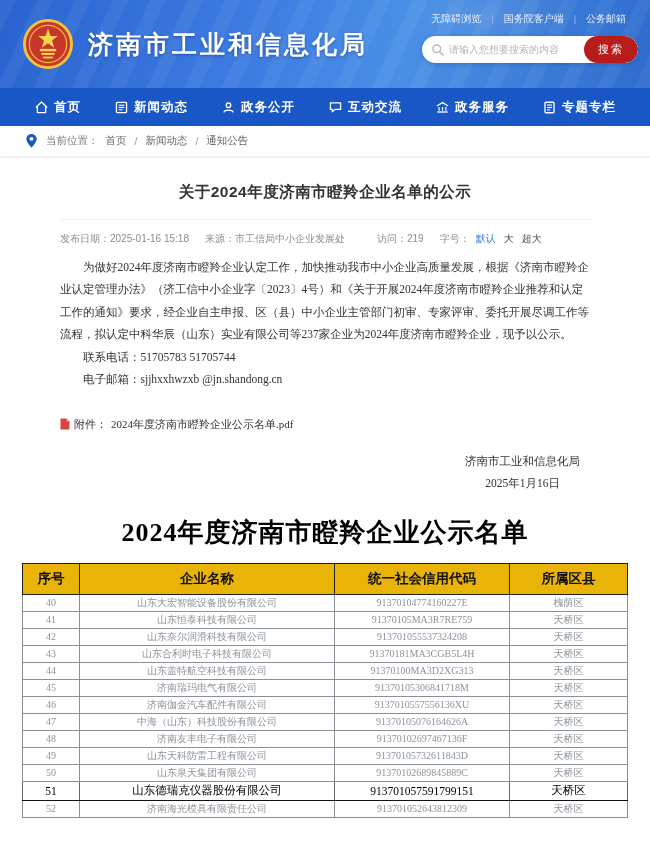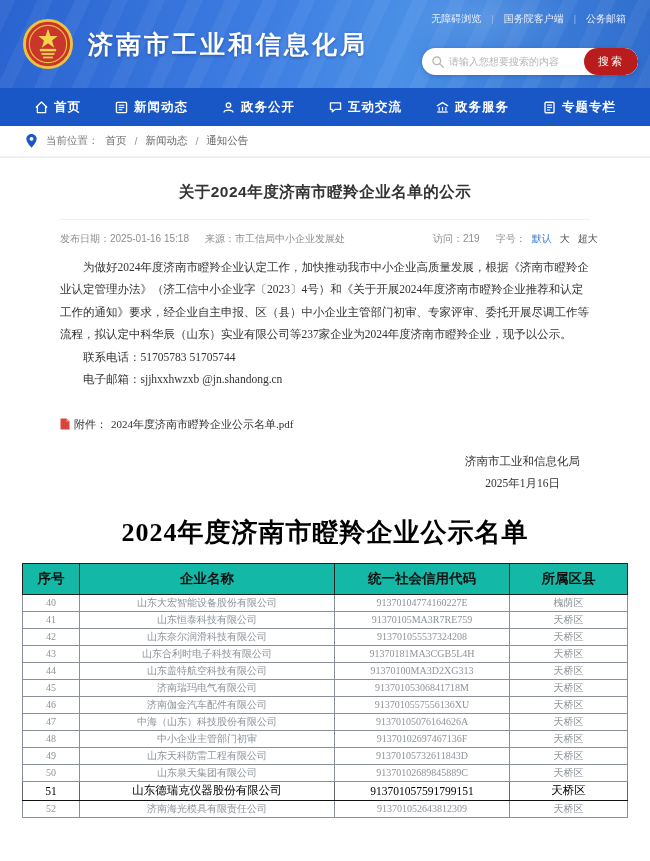--- a/index.html
+++ b/index.html
@@ -17,21 +17,21 @@
     color:#fff;
   }
   .topbar{ position:absolute; top:12px; right:24px; display:flex; align-items:center; gap:10px;
            font-size:10px; color:#eaf1fd; }
   .topbar .tlink{ cursor:pointer; }
   .topbar .sep{ color:#9db9e8; font-size:9px; }
   .brand{ position:absolute; left:22px; top:18px; display:flex; align-items:center; gap:14px; }
   .emblem{ width:52px; height:52px; flex:0 0 auto; }
   .site-title{ font-size:25px; font-weight:bold; letter-spacing:3px;
                text-shadow:0 1px 3px rgba(0,30,90,.45); }
-  .searchbar{ position:absolute; right:12px; bottom:13px; display:flex; align-items:center;
+  .searchbar{ position:absolute; right:12px; bottom:25px; display:flex; align-items:center;
               width:216px; height:27px; background:#fff; border-radius:14px; overflow:hidden;
               box-shadow:0 1px 4px rgba(0,30,90,.25); }
   .searchbar .mag{ margin:0 4px 0 9px; flex:0 0 auto; }
   .searchbar input{ flex:1; border:none; outline:none; font-size:10px; color:#555; min-width:0;
                     font-family:"Liberation Sans",sans-serif; }
   .searchbar input::placeholder{ color:#b5b5b5; }
   .search-btn{ flex:0 0 auto; width:54px; height:27px; border:none; background:#b91c1c; color:#fff;
                font-size:11px; border-radius:14px; cursor:pointer; letter-spacing:2px;
                font-family:"Liberation Sans",sans-serif; }
 
@@ -48,41 +48,41 @@
   .breadcrumb .crumb{ cursor:pointer; color:#666; }
   .breadcrumb .bsep{ color:#999; margin:0 1px; }
 
   
   .article{ padding:16px 60px 0; }
   .article-title{ text-align:center; font-size:15.5px; font-weight:bold; color:#333;
                   letter-spacing:.5px; padding:8px 0 16px; border-bottom:1px solid #f1f1f1; }
   .meta{ display:flex; align-items:center; font-size:10px; color:#8d8d8d; margin:12px 0 10px;
          white-space:nowrap; }
   .meta .m-gap{ margin-left:16px; }
-  .meta .m-big-gap{ margin-left:88px; }
+  .meta .m-big-gap{ margin-left:32px; }
   .fontsize-opts{ display:inline-flex; gap:8px; margin-left:6px; }
   .fontsize-opts .fs{ cursor:pointer; color:#555; }
   .fontsize-opts .fs.active{ color:#3b7ad9; }
   .article-body p{ font-family:"Liberation Serif", serif; font-size:11.5px; line-height:1.95;
                    color:#333; text-indent:2em; }
   .attachment{ display:flex; align-items:center; gap:4px; margin:26px 0 0;
                font-family:"Liberation Serif", serif; font-size:11px; color:#333; }
   .attachment .att-link{ cursor:pointer; color:#333; }
   .signature{ text-align:right; margin:22px 10px 0 0; font-family:"Liberation Serif", serif;
               font-size:11.5px; color:#333; }
   .signature .sig-inner{ display:inline-block; text-align:center; }
   .signature .sig-date{ margin-top:7px; }
 
   
   .list-title{ font-family:"Liberation Serif", serif; font-weight:bold; font-size:26px;
                color:#000; text-align:center; margin:24px 0 13px; letter-spacing:1px; }
   table.pub{ width:605px; margin:0 auto; border-collapse:collapse;
              font-family:"Liberation Serif", serif; table-layout:fixed; }
   table.pub th{ border:1.5px solid #222; font-size:13.5px; font-weight:bold; color:#111;
-                padding:6px 2px; text-align:center; background:#14b8a6; }
+                padding:6px 2px; text-align:center; background:#eab308; }
   table.pub td{ border:1px solid #666; font-size:10px; padding:1px 2px; text-align:center;
                 height:13px; overflow:hidden; white-space:nowrap; }
   tr.faded td{ color:#8d939a; border-color:#8a9097; filter:blur(0.35px); }
   tr.hilite td{ color:#000; font-size:11.5px; height:19px;
                 border-top:1.5px solid #111; border-bottom:1.5px solid #111; }
 </style>
 </head>
 <body>
 
 <div class="page">
@@ -283,21 +283,21 @@
             <td>天桥区</td>
           </tr>
           <tr class="faded">
             <td>47</td>
             <td>中海（山东）科技股份有限公司</td>
             <td>91370105076164626A</td>
             <td>天桥区</td>
           </tr>
           <tr class="faded">
             <td>48</td>
-            <td>中小企业主管部门初审</td>
+            <td>济南友丰电子有限公司</td>
             <td>91370102697467136F</td>
             <td>天桥区</td>
           </tr>
           <tr class="faded">
             <td>49</td>
             <td>山东天科防雷工程有限公司</td>
             <td>91370105732611843D</td>
             <td>天桥区</td>
           </tr>
           <tr class="faded">

